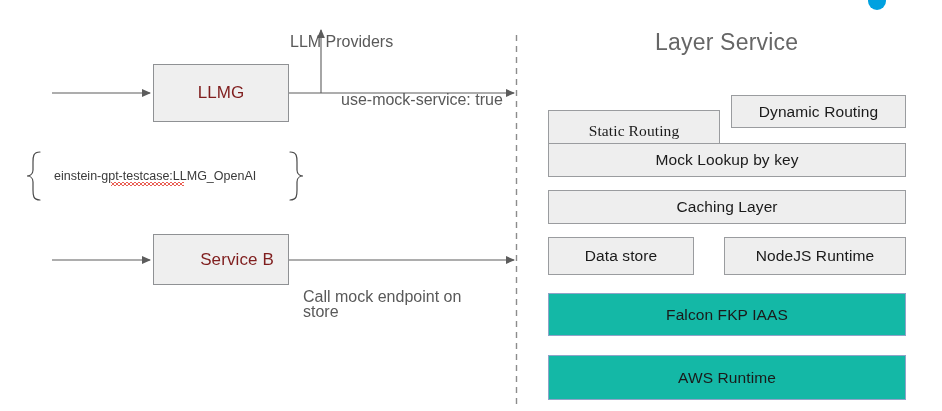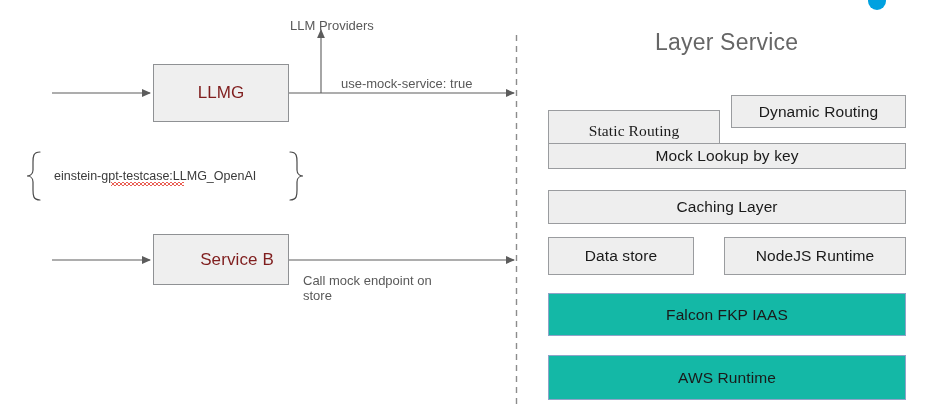--- a/index.html
+++ b/index.html
@@ -47,23 +47,24 @@
     letter-spacing: .1px;
     white-space: nowrap;
   }
   .stack-box.gray  { background: #eeeeee; border-color: #9a9c9f; }
   .stack-box.blue  { background: #14b8a6; border-color: #8fa3c8; }
 
   
   .label {
     position: absolute;
     color: #595959;
-    font-size: 13px;
+    font-size: 16px;
     line-height: 15px;
     white-space: pre;
+    margin-top: 16px;
   }
 
   .title {
     position: absolute;
     color: #666666;
     font-size: 23px;
     letter-spacing: .2px;
     white-space: nowrap;
   }
 
@@ -168,21 +169,21 @@
 
   <div class="title" style="left:655px; top:29px;">Layer Service</div>
 
   <div class="stack-box gray" style="left:548px; top:110px; width:172px; height:41px;font-family:Liberation Serif, serif;">
     <span>Static Routing</span>
   </div>
   <div class="stack-box gray" style="left:731px; top:95px; width:175px; height:33px;">
     <span>Dynamic Routing</span>
   </div>
 
-  <div class="stack-box gray" style="left:548px; top:143px; width:358px; height:26px;">
+  <div class="stack-box gray" style="left:548px; top:143px; width:358px; height:34px;">
     <span>Mock Lookup by key</span>
   </div>
 
   <div class="stack-box gray" style="left:548px; top:190px; width:358px; height:34px;">
     <span>Caching Layer</span>
   </div>
 
   <div class="stack-box gray" style="left:548px; top:237px; width:146px; height:38px;">
     <span>Data store</span>
   </div>

